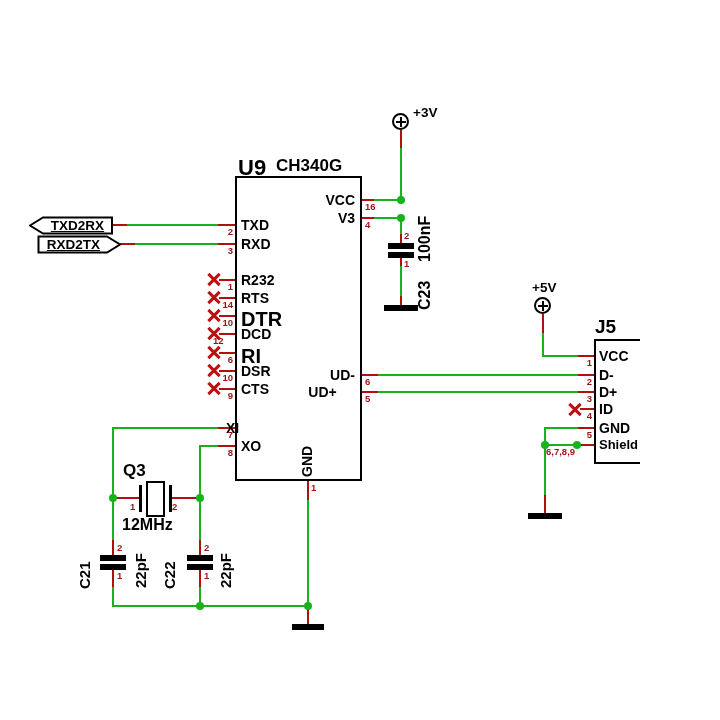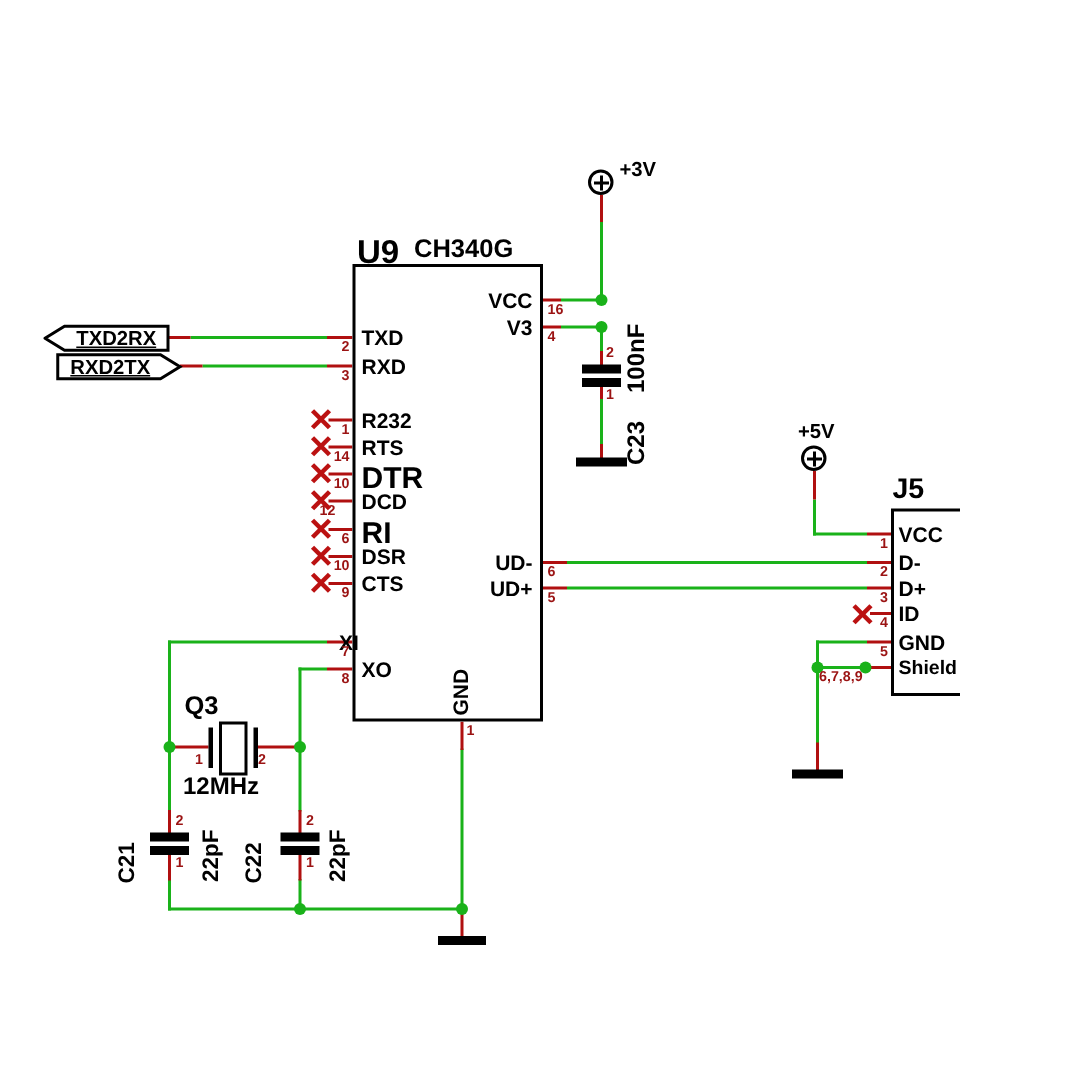--- a/index.html
+++ b/index.html
@@ -159,21 +159,21 @@
   <div class="el nc" style="left:207px;top:290px"></div>
   <div class="el nc" style="left:207px;top:308px"></div>
   <div class="el nc" style="left:207px;top:326px"></div>
   <div class="el nc" style="left:207px;top:345px"></div>
   <div class="el nc" style="left:207px;top:363px"></div>
   <div class="el nc" style="left:207px;top:381px"></div>
 
   <div class="el lbl" style="left:290px;top:193px;width:65px;text-align:right;font-size:14px">VCC</div>
   <div class="el lbl" style="left:290px;top:211px;width:65px;text-align:right;font-size:14px">V3</div>
   <div class="el lbl" style="left:290px;top:368px;width:65px;text-align:right;font-size:14px">UD-</div>
-  <div class="el lbl" style="left:290px;top:385px;width:65px;text-align:right;font-size:14px">UD+</div>
+  <div class="el lbl" style="left:290px;top:385px;width:65px;text-align:center;font-size:14px">UD+</div>
   <div class="el pn" style="left:365px;top:202px">16</div>
   <div class="el pn" style="left:365px;top:220px">4</div>
   <div class="el pn" style="left:365px;top:377px">6</div>
   <div class="el pn" style="left:365px;top:394px">5</div>
 
   <div class="el vl" style="left:300px;top:477px;font-size:14px">GND</div>
   <div class="el pn" style="left:311px;top:483px">1</div>
 
   <div class="el plate" style="left:388px;top:243px;width:26px"></div>
   <div class="el plate" style="left:388px;top:252px;width:26px"></div>

